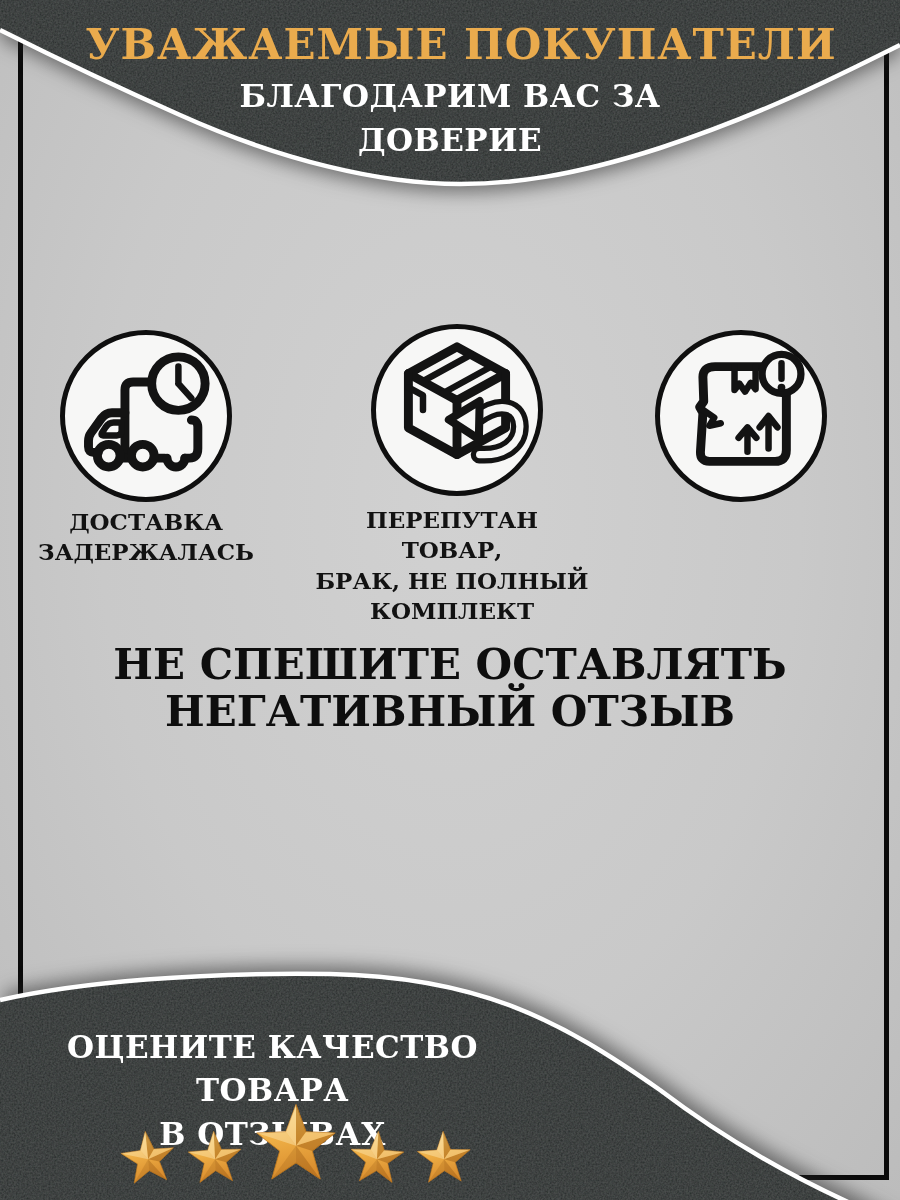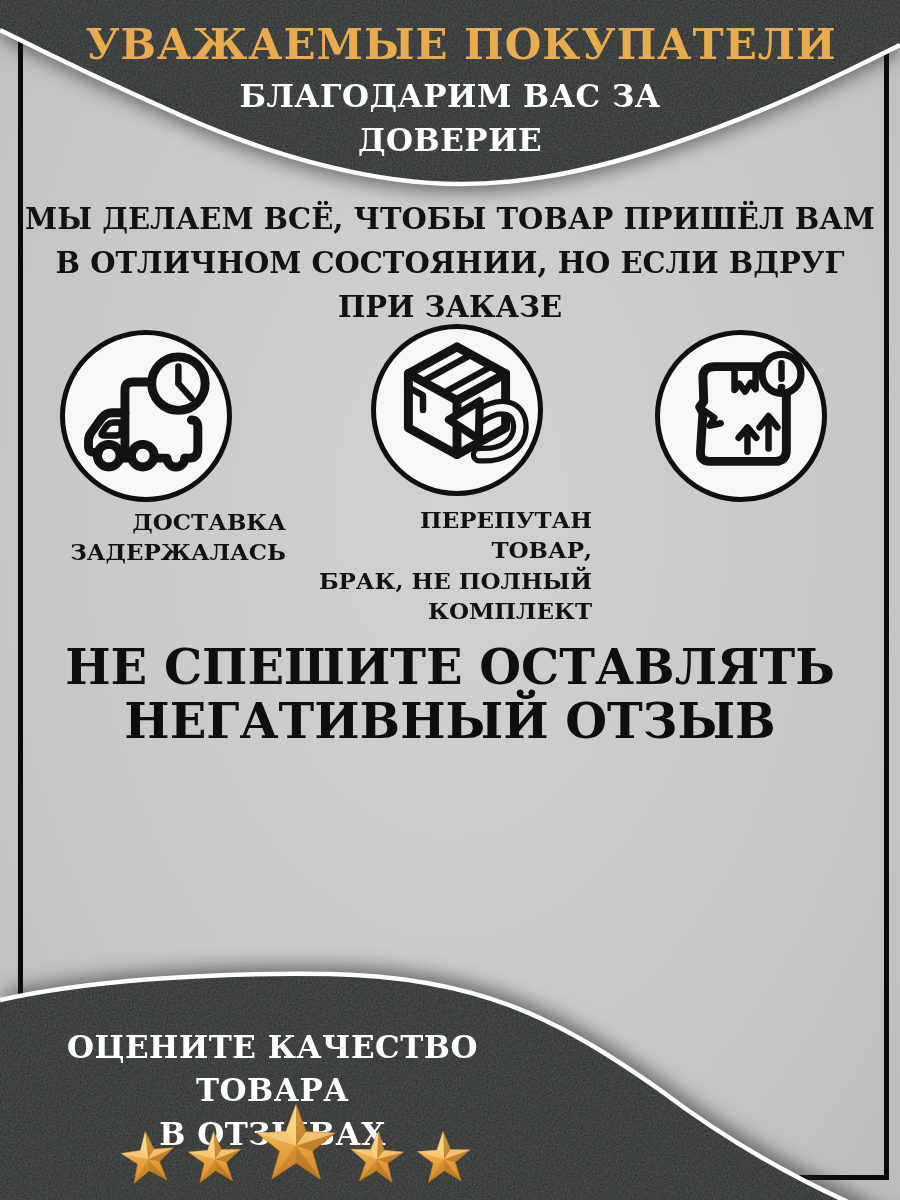--- a/index.html
+++ b/index.html
@@ -16,22 +16,22 @@
   .arcs{position:absolute;left:0;top:0;z-index:2;}
   .txt{position:absolute;z-index:3;text-align:center;white-space:pre-line;font-weight:bold;}
   .gold-title{left:0;top:20px;width:900px;font-size:42px;letter-spacing:1px;color:#eaab4d;padding-left:11px;}
   .subtitle{left:0;top:74px;width:900px;font-size:31px;line-height:1.42;color:#ffffff;letter-spacing:.5px;}
   .intro{left:20px;top:197px;width:860px;font-size:29px;line-height:1.52;color:#121212;}
   .issue-circle{
     position:absolute;z-index:3;width:162px;height:162px;border-radius:50%;
     border:5px solid #0f0f0f;background:#f7f7f6;box-sizing:content-box;
   }
   .issue-circle svg{position:absolute;left:0;top:0;width:162px;height:162px;}
-  .issue-label{font-size:23px;line-height:1.32;color:#121212;text-align:right;}
-  .heading{left:0;top:641px;width:900px;font-size:48px;line-height:1.12;color:#0e0e0e;}
+  .issue-label{font-size:23px;line-height:1.32;color:#121212;}
+  .heading{left:0;top:641px;width:900px;font-size:42px;line-height:1.12;color:#0e0e0e;}
   .support{left:20px;top:779px;width:860px;font-size:29px;line-height:1.52;color:#121212;}
   .footer-title{left:0;top:1026px;width:545px;font-size:31px;line-height:1.4;color:#ffffff;letter-spacing:.5px;}
   .stars{
     position:absolute;left:110px;top:1098px;width:372px;height:90px;z-index:3;
     display:flex;align-items:flex-end;justify-content:center;gap:9px;
   }
   .star{width:58px;height:60px;}
   .star.big{width:86px;height:88px;}
   .star svg{width:100%;height:100%;display:block;}
   .hidden-defs{position:absolute;width:0;height:0;}
@@ -74,23 +74,20 @@
       </g>
     </g>
     <path d="M0,1000 C80,982 200,972 330,974 C480,977 560,1020 660,1090
              C730,1143 800,1180 848,1202" fill="none" stroke="#ffffff" stroke-width="4.5"></path>
   </svg>
 
   <div class="txt gold-title">УВАЖАЕМЫЕ ПОКУПАТЕЛИ</div>
   <div class="txt subtitle">БЛАГОДАРИМ ВАС ЗА
 ДОВЕРИЕ</div>
 
-  <div class="txt intro">МЫ ДЕЛАЕМ ВСЁ, ЧТОБЫ ТОВАР ПРИШЁЛ ВАМ
-В ОТЛИЧНОМ СОСТОЯНИИ, НО ЕСЛИ ВДРУГ
-ПРИ ЗАКАЗЕ</div>
 
   <div class="issue-circle" style="left:60px;top:330px;">
     <svg viewBox="0 0 100 100">
       <path class="ico" d="M37,73 V34 Q37,29 42,29 H55"></path>
       <path class="ico" d="M37,48 H29 Q25,48 22.5,51.5 L16,60.5 Q14.5,62.5 14.5,65.5 V69 Q14.5,72.5 18,72.5 H20.5"></path>
       <path class="ico-thin" d="M35,54 H30 Q27,54 25,57 L22.7,60.7 Q22,62 23.5,62 H32 Q35,62 35,59 Z"></path>
       <path class="ico" d="M34,76 H41 M55,76 H61.5"></path>
       <path class="ico" d="M63,76 a5.5,5.5 0 0 0 11,0"></path>
       <path class="ico" d="M74,76 H77 Q82,76 82,70 V57 Q82,52.5 78,52.5"></path>
       <circle class="ico" cx="27" cy="74.5" r="7"></circle>

